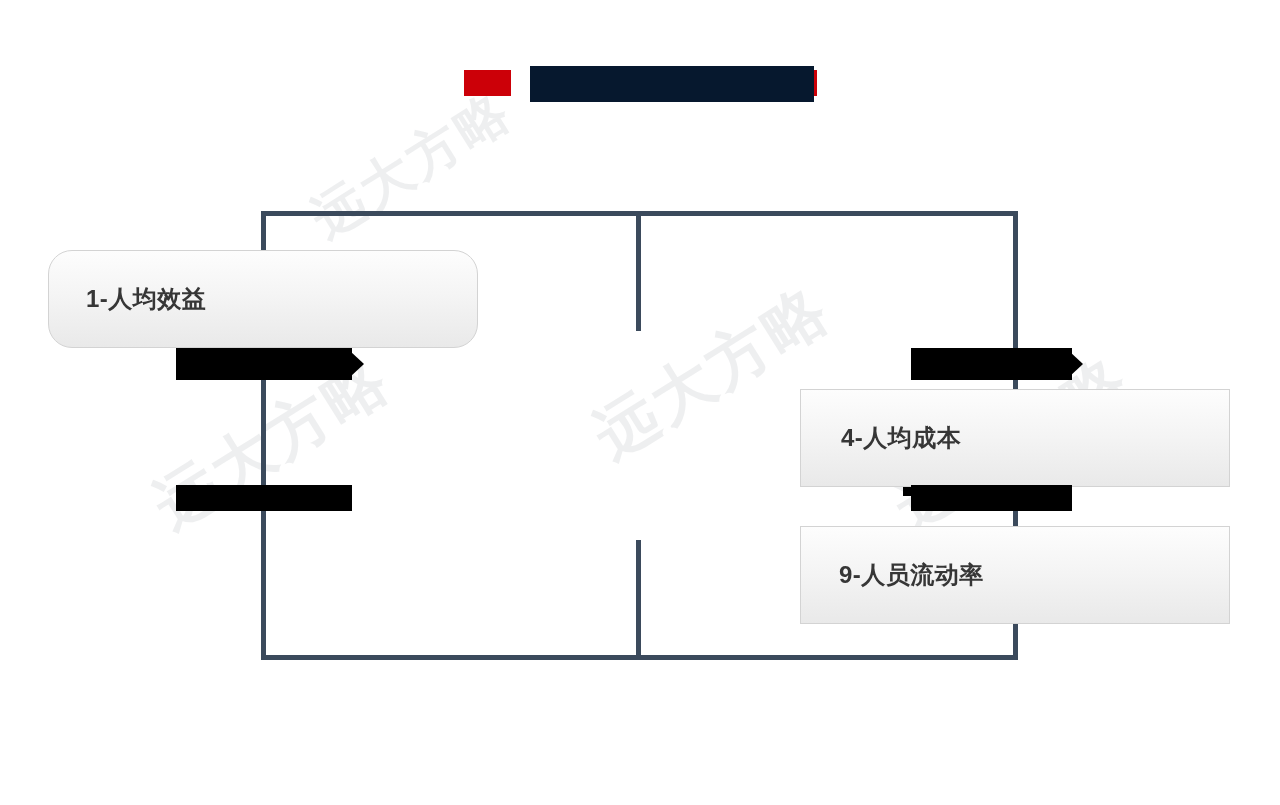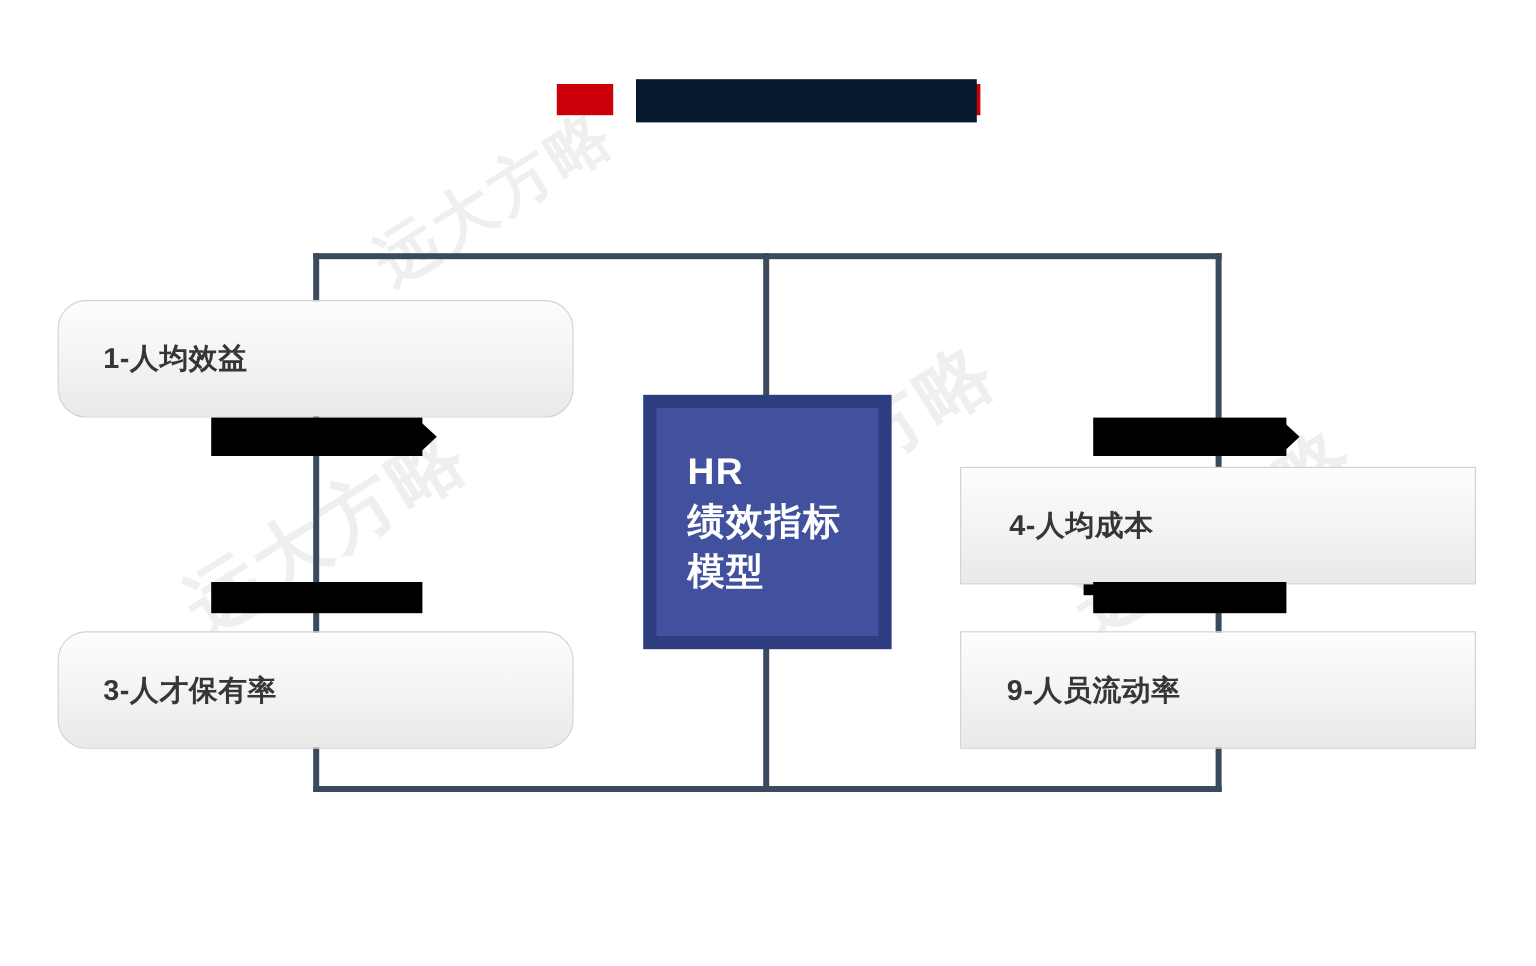--- a/index.html
+++ b/index.html
@@ -238,38 +238,28 @@
     <div class="line rail-bottom"></div>
     <div class="line v-left"></div>
     <div class="line v-right"></div>
     <div class="line v-center-top"></div>
     <div class="line v-center-bottom"></div>
   </div>
 
   <div class="card card-left row-1">
     <span class="card-label pad-normal">1-人均效益</span>
   </div>
-  <div class="card card-left row-3">
-    <span class="card-label pad-normal">3-人才保有率</span>
-  </div>
 
   <div class="card card-right row-2">
     <span class="card-label pad-extra">4-人均成本</span>
   </div>
   <div class="card card-right row-3">
     <span class="card-label pad-wide">9-人员流动率</span>
   </div>
 
-  <div class="hub">
-    <div class="hub-inner">
-      <div class="hub-line">HR</div>
-      <div class="hub-line">绩效指标</div>
-      <div class="hub-line">模型</div>
-    </div>
-  </div>
 
   <div class="redaction red-1"></div>
   <div class="red-arrow arrow-1"></div>
   <div class="redaction red-2"></div>
   <div class="redaction red-4"></div>
   <div class="red-arrow arrow-4"></div>
   <div class="redaction red-5"></div>
   <div class="red-nub nub-5"></div>
 
 </div>

